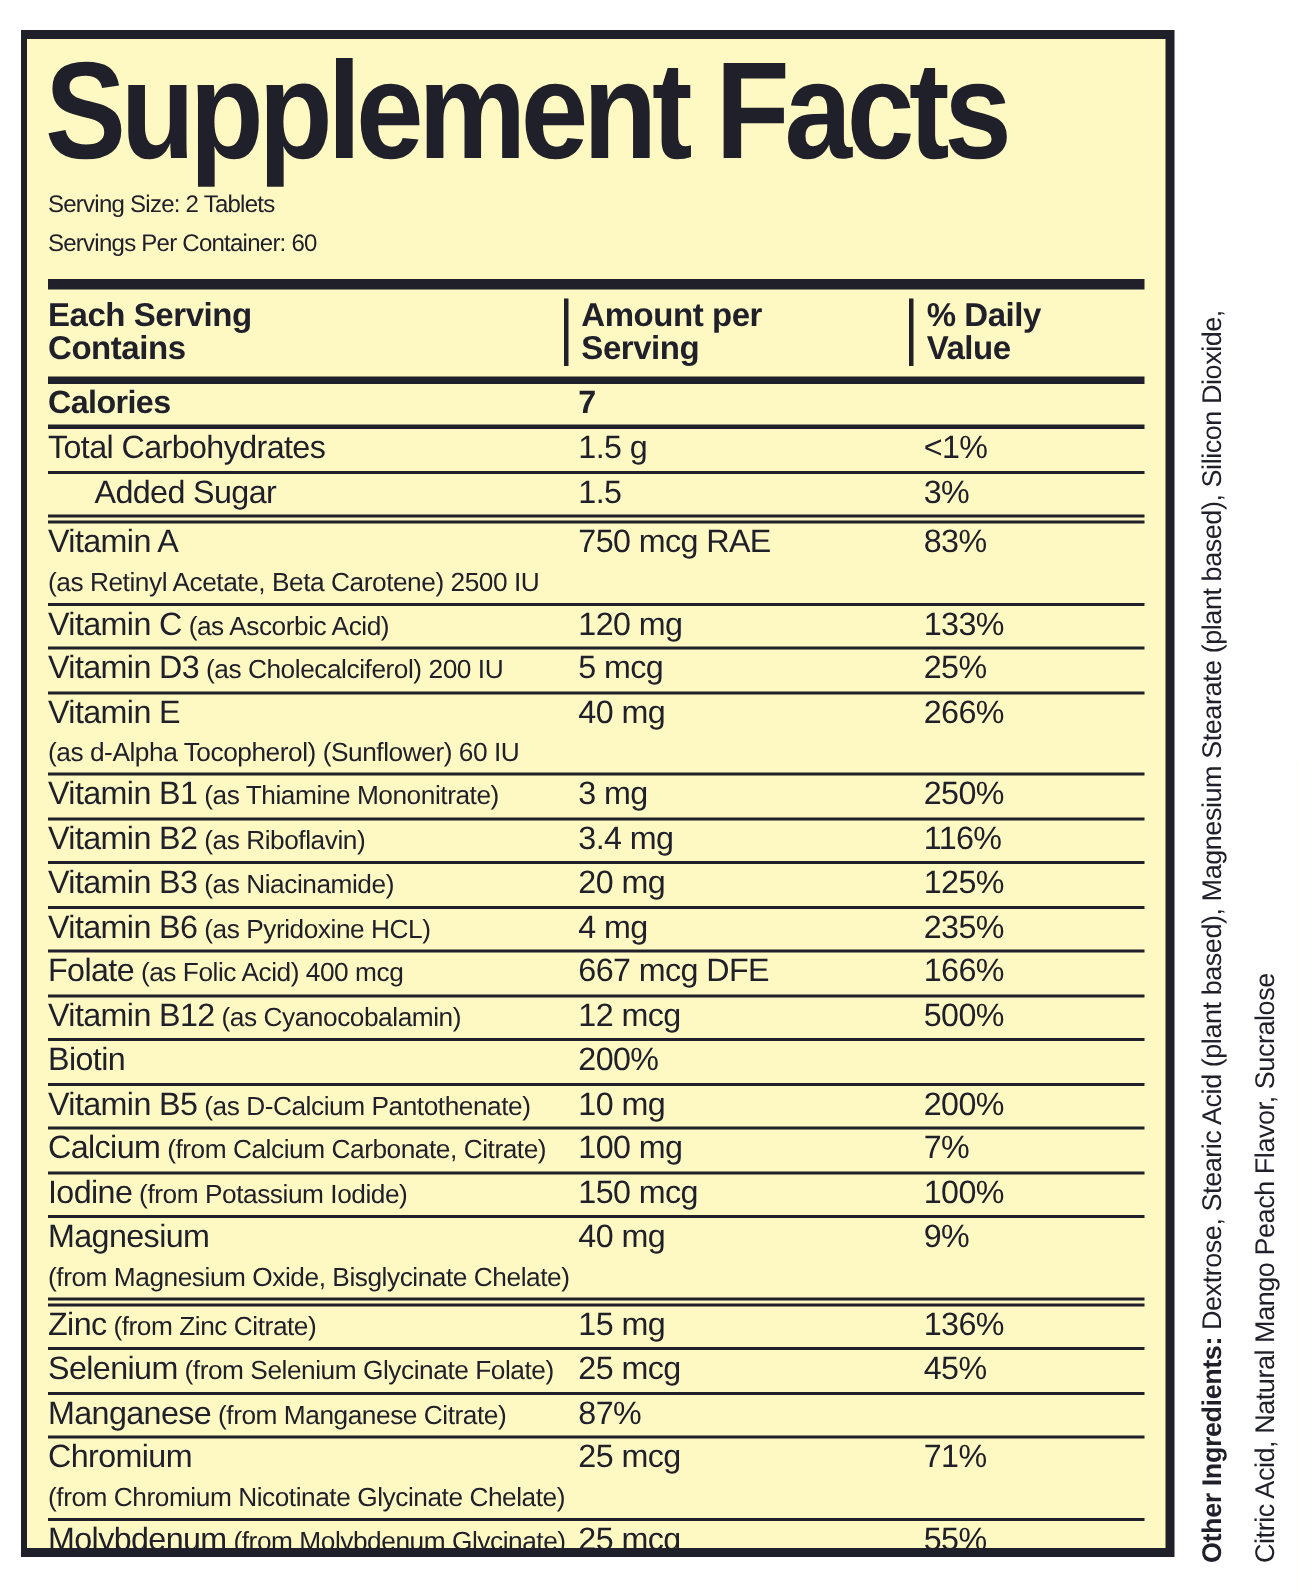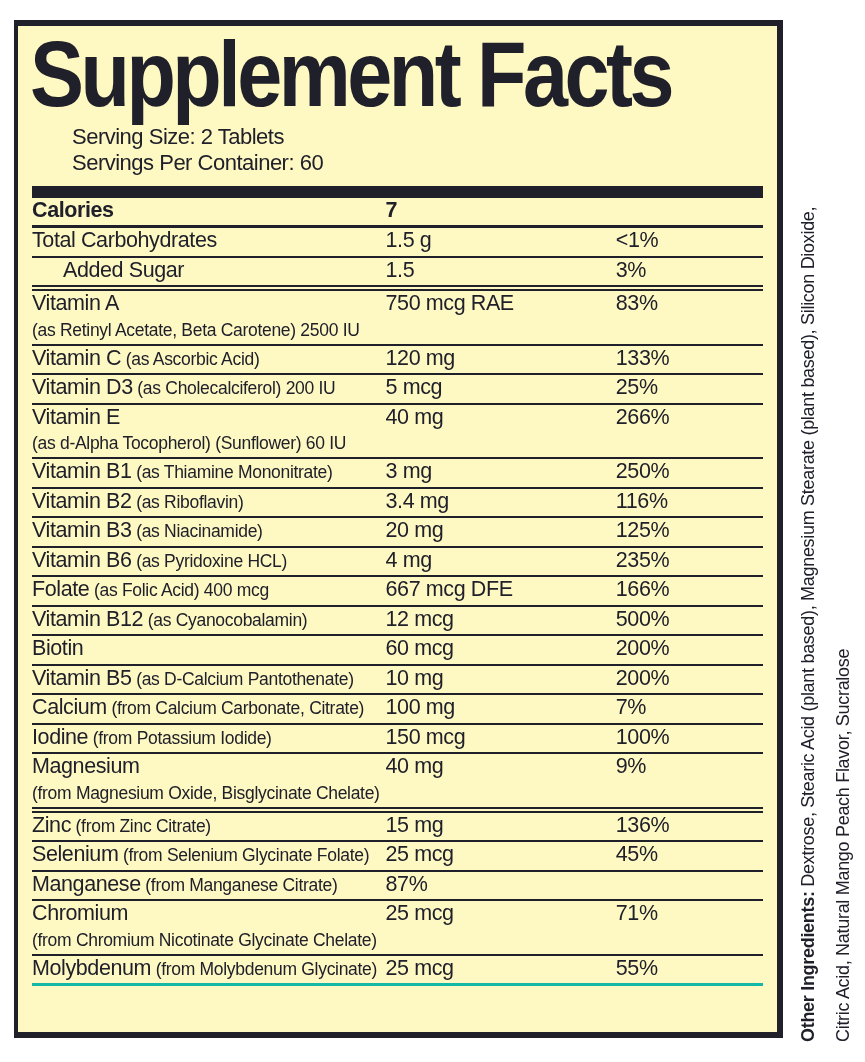--- a/index.html
+++ b/index.html
@@ -26,24 +26,23 @@
     font-size:92px;
     letter-spacing:-4px;
     line-height:1.02;
     white-space:nowrap;
     transform:scaleX(0.88);
     transform-origin:0 50%;
     margin:2px 0 0 -2px;
   }
   .serving-block { margin-top:2px; }
   .serving-line {
-    font-size:22px;
+    font-size:16px;
     line-height:26.5px;
     letter-spacing:-0.5px;
-    margin-left:40px;
   }
   .rule-top { border-top:7px solid #20202b; margin-top:9px; }
   .rule-mid { border-top:5px solid #20202b; }
   .hdr-row {
     display:flex;
     padding:6px 0 7px;
     font-weight:bold;
     font-size:22px;
     line-height:22.5px;
     letter-spacing:-0.3px;
@@ -100,20 +99,34 @@
 <div class="label-box">
   <div class="title">Supplement Facts</div>
 
   <div class="serving-block">
     <div class="serving-line">Serving Size: 2 Tablets</div>
     <div class="serving-line">Servings Per Container: 60</div>
   </div>
 
   <div class="rule-top"></div>
 
+  <div class="hdr-row">
+    <div class="hdr-c1">
+      <div>Each Serving</div>
+      <div>Contains</div>
+    </div>
+    <div class="hdr-c2">
+      <div>Amount per</div>
+      <div>Serving</div>
+    </div>
+    <div class="hdr-c3">
+      <div>% Daily</div>
+      <div>Value</div>
+    </div>
+  </div>
 
   <div class="rule-mid"></div>
 
   <div class="rows">
   <div class="row sep-med bold">
     <div class="row-main">
       <span class="cell-name"><span class="nm">Calories</span><span class="note"></span></span>
       <span class="cell-amount">7</span>
       <span class="cell-dv"></span>
     </div>
@@ -224,21 +237,20 @@
       <span class="cell-name"><span class="nm">Vitamin B12</span><span class="note"> (as Cyanocobalamin)</span></span>
       <span class="cell-amount">12 mcg</span>
       <span class="cell-dv">500%</span>
     </div>
 
   </div>
 
   <div class="row sep-thin">
     <div class="row-main">
       <span class="cell-name"><span class="nm">Biotin</span><span class="note"></span></span>
-      <span class="cell-amount">60 mcg</span>
       <span class="cell-dv">200%</span>
     </div>
 
   </div>
 
   <div class="row sep-thin">
     <div class="row-main">
       <span class="cell-name"><span class="nm">Vitamin B5</span><span class="note"> (as D-Calcium Pantothenate)</span></span>
       <span class="cell-amount">10 mg</span>
       <span class="cell-dv">200%</span>

